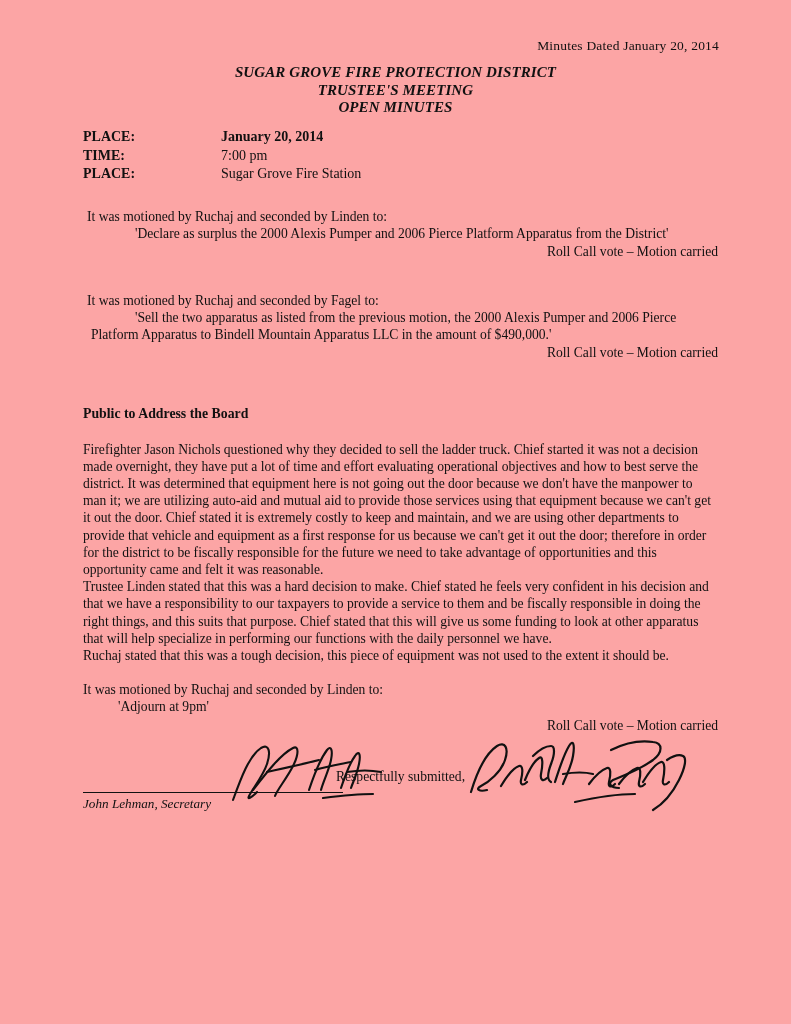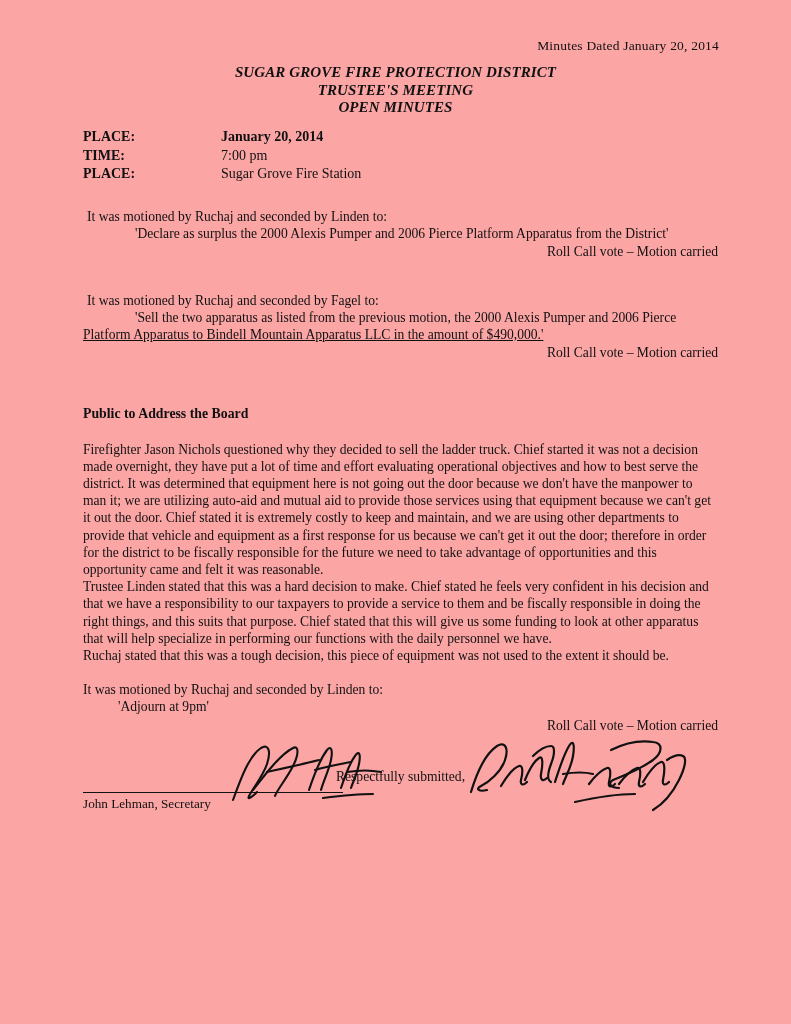--- a/index.html
+++ b/index.html
@@ -68,21 +68,21 @@
     position: absolute;
     top: 208px;
     left: 83px;
     width: 635px;
     font-size: 13.6px;
     line-height: 17.2px;
   }
   .motion-block { margin-bottom: 14px; }
   .motion-lead { margin-left: 4px; }
   .motion-text { margin-left: 52px; }
-  .motion-text.cont { margin-left: 0px; text-decoration: underline; }
+  .motion-text.cont { margin-left: 8px; }
   .rollcall {
     text-align: right;
     margin-top: 1px;
   }
   .spacer-lg { height: 30px; }
   .section-head {
     font-weight: bold;
     margin-bottom: 18px;
     font-size: 13.8px;
   }
@@ -116,20 +116,21 @@
   .sig.right { left: 370px; }
   .sig-line {
     border-bottom: 1.4px solid #111;
     height: 22px;
     width: 260px;
   }
   .sig-name {
     font-size: 13.2px;
     margin-top: 3px;
     white-space: nowrap;
+    font-style: italic;
   }
   .scribble {
     position: absolute;
     pointer-events: none;
   }
   .scribble svg { display: block; }
 </style>
 </head>
 <body>
 

